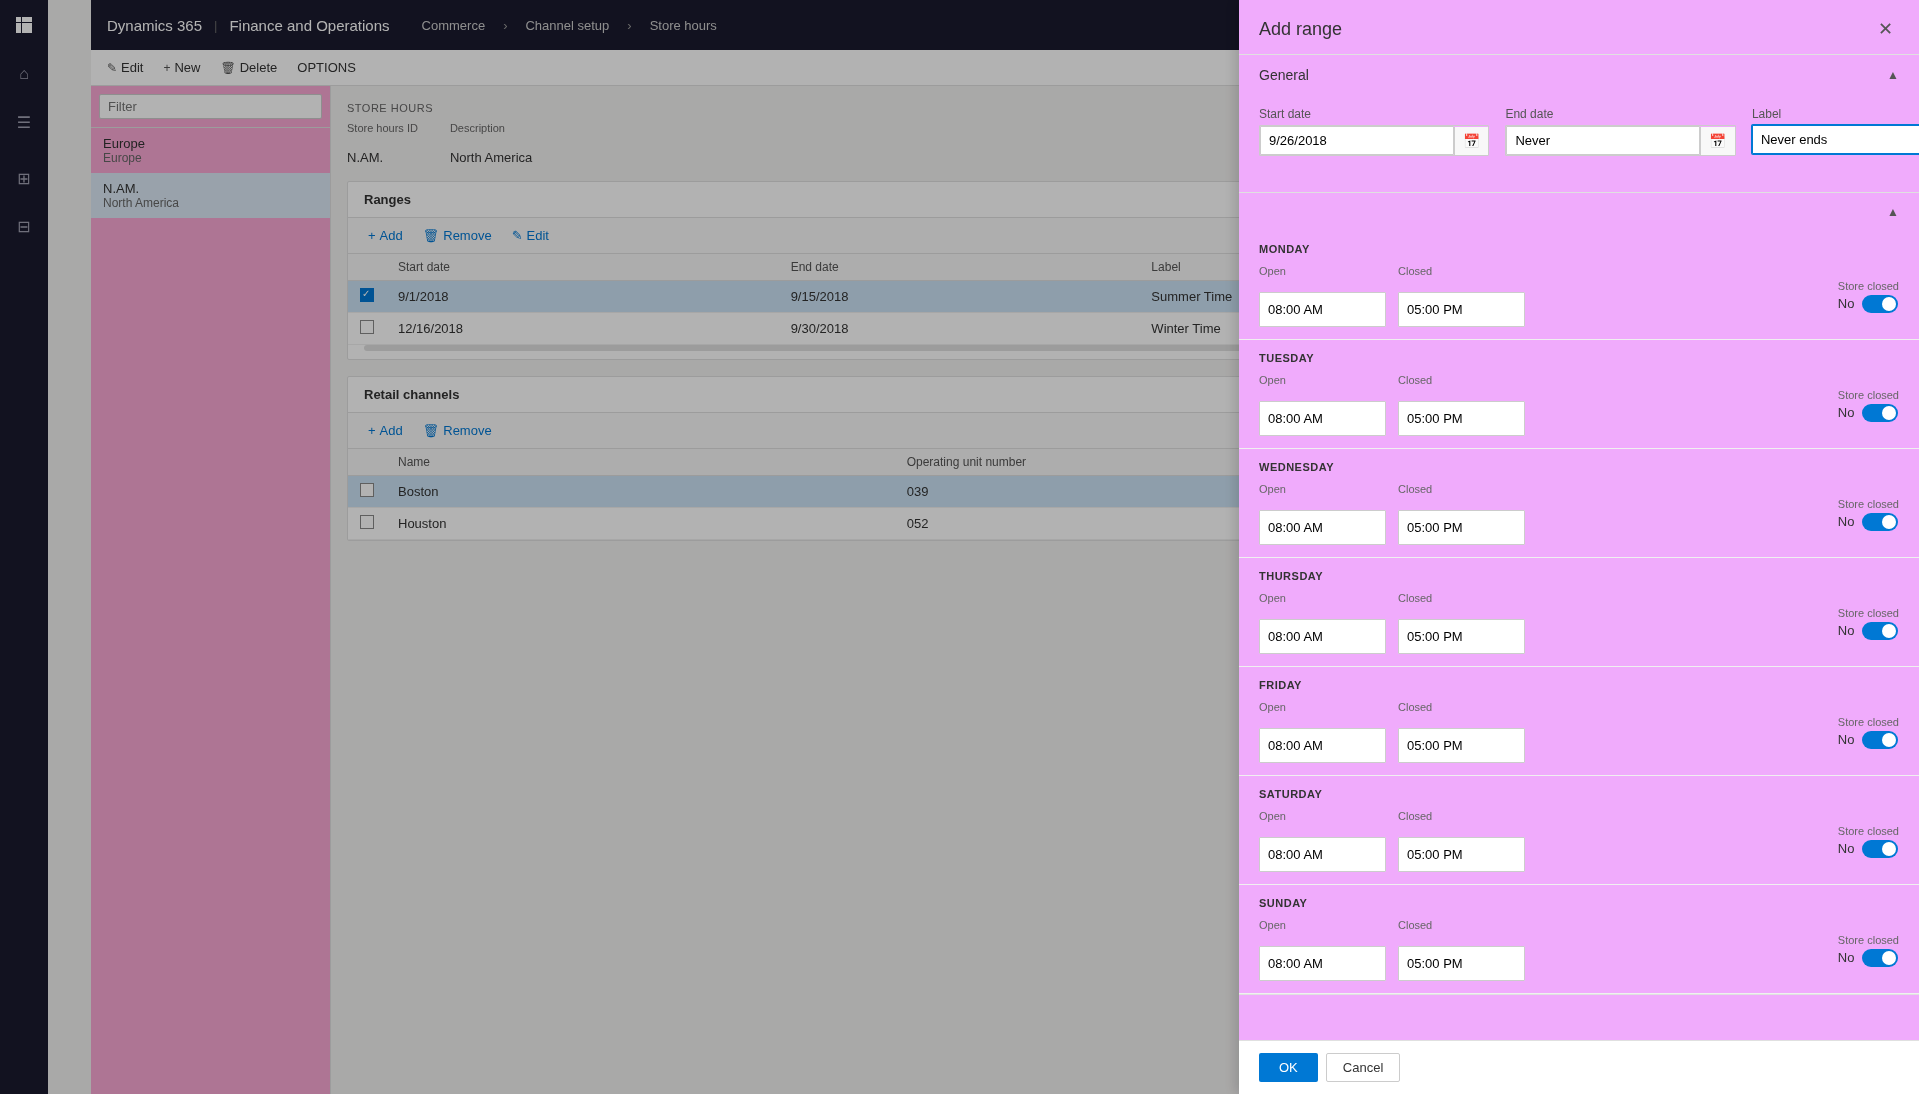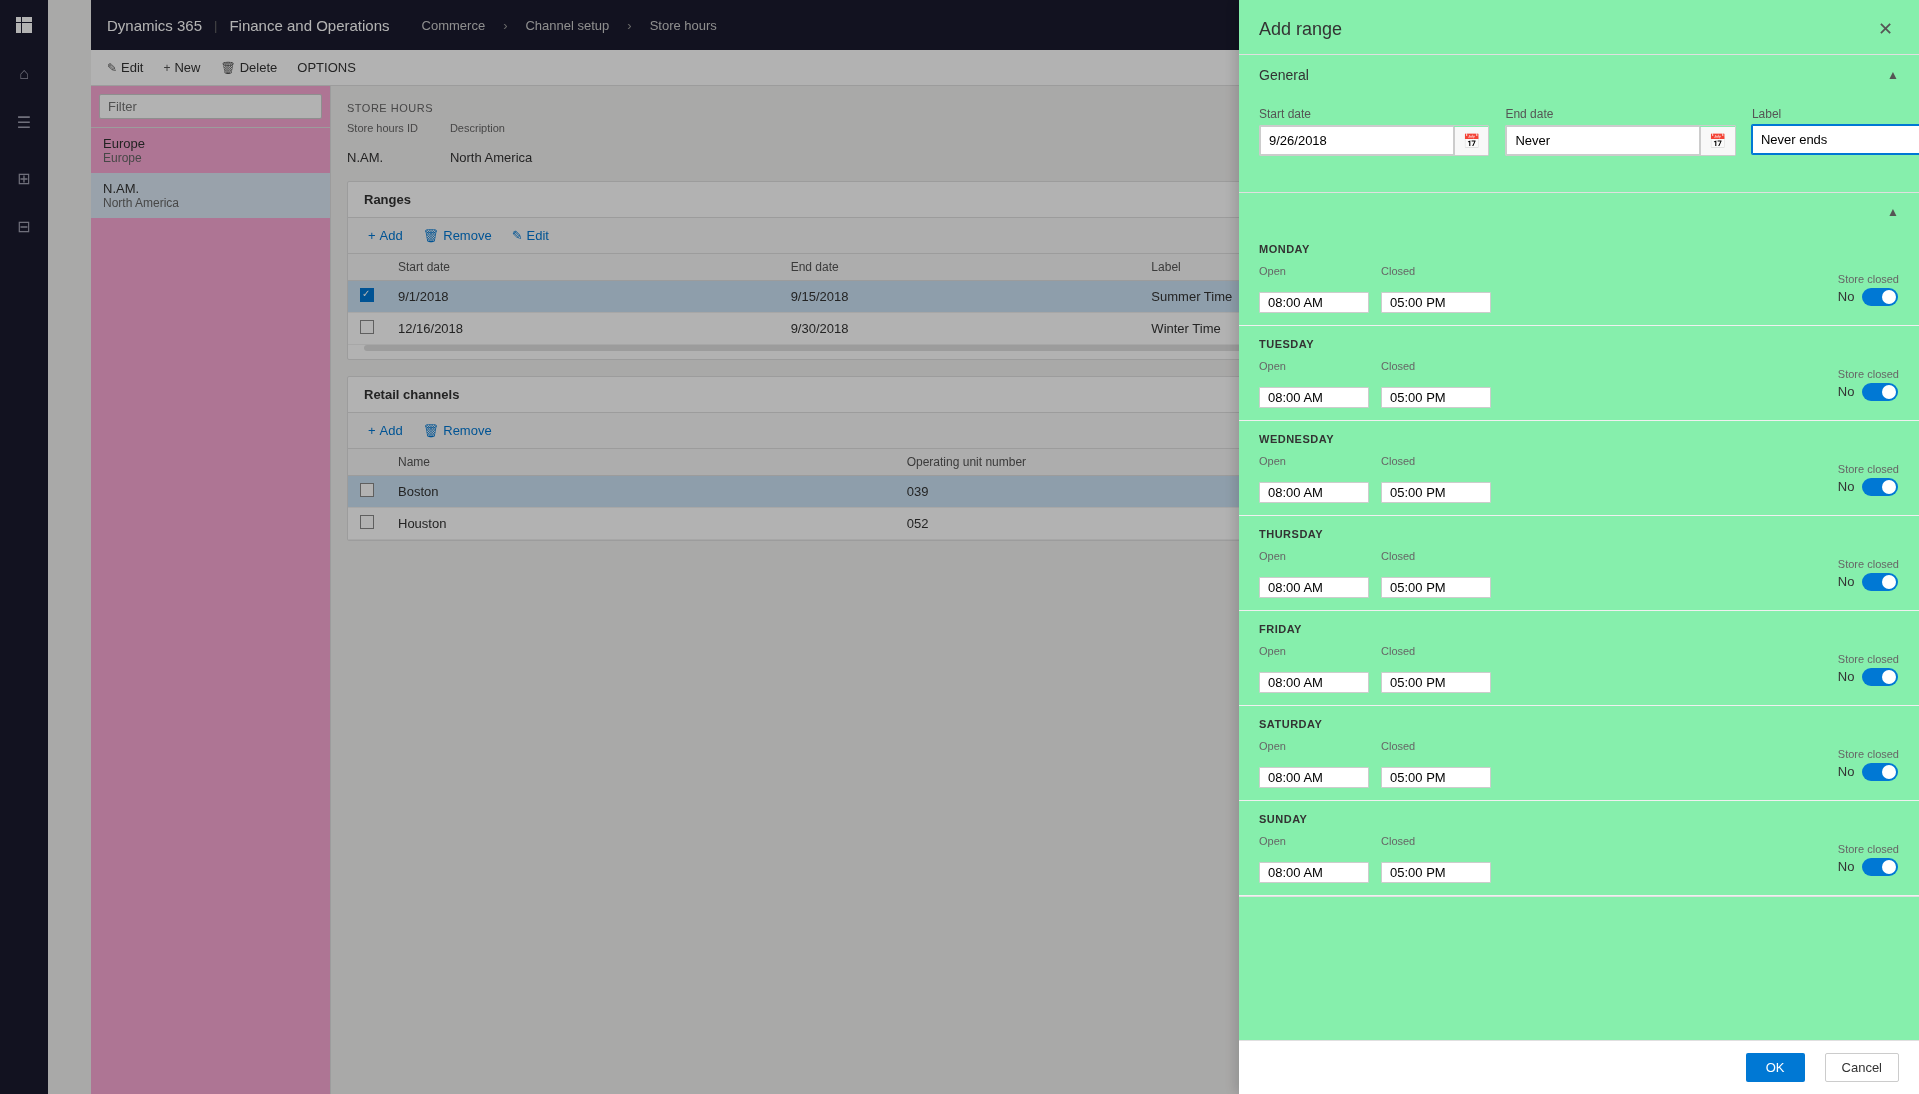--- a/index.html
+++ b/index.html
@@ -264,21 +264,21 @@
       position: fixed;
       top: 0; left: 0; right: 0; bottom: 0;
       background: rgba(0,0,0,0.3);
       z-index: 100;
     }
     .add-range-panel {
       position: fixed;
       top: 0; right: 0;
       width: 680px;
       height: 100%;
-      background: #86efac;
+      background: #f0abfc;
       z-index: 101;
       display: flex;
       flex-direction: column;
       box-shadow: -4px 0 12px rgba(0,0,0,0.15);
     }
     .panel-header {
       padding: 16px 20px 12px;
       border-bottom: 1px solid #e0e0e0;
       display: flex;
       align-items: center;
@@ -392,23 +392,23 @@
       flex-direction: column;
       gap: 12px;
     }
     .day-field label {
       font-size: 11px;
       color: #666;
       margin-bottom: 3px;
     }
     .day-field input[type="text"] {
       border: 1px solid #ccc;
-      padding: 2px 8px;
-      font-size: 13px;
-      width: 110px;
+      padding: 9px 8px;
+      font-size: 13px;
+      width: 127px;
       outline: none;
       border-radius: 1px;
     }
     .store-closed-group {
       display: flex;
       flex-direction: column;
       margin-left: auto;
     }
     .store-closed-group label {
       font-size: 11px;
@@ -445,22 +445,22 @@
       top: 2px;
       left: 20px;
       transition: left 0.2s;
     }
 
     
     .panel-footer {
       padding: 12px 20px;
       border-top: 1px solid #e0e0e0;
       display: flex;
-      justify-content: flex-end;
-      gap: 20px;
+      justify-content: flex-start;
+      gap: 8px;
       flex-shrink: 0;
       background: white;
     }
     .btn-ok {
       background: #0078d4;
       color: white;
       border: none;
       padding: 6px 20px;
       font-size: 13px;
       cursor: pointer;

